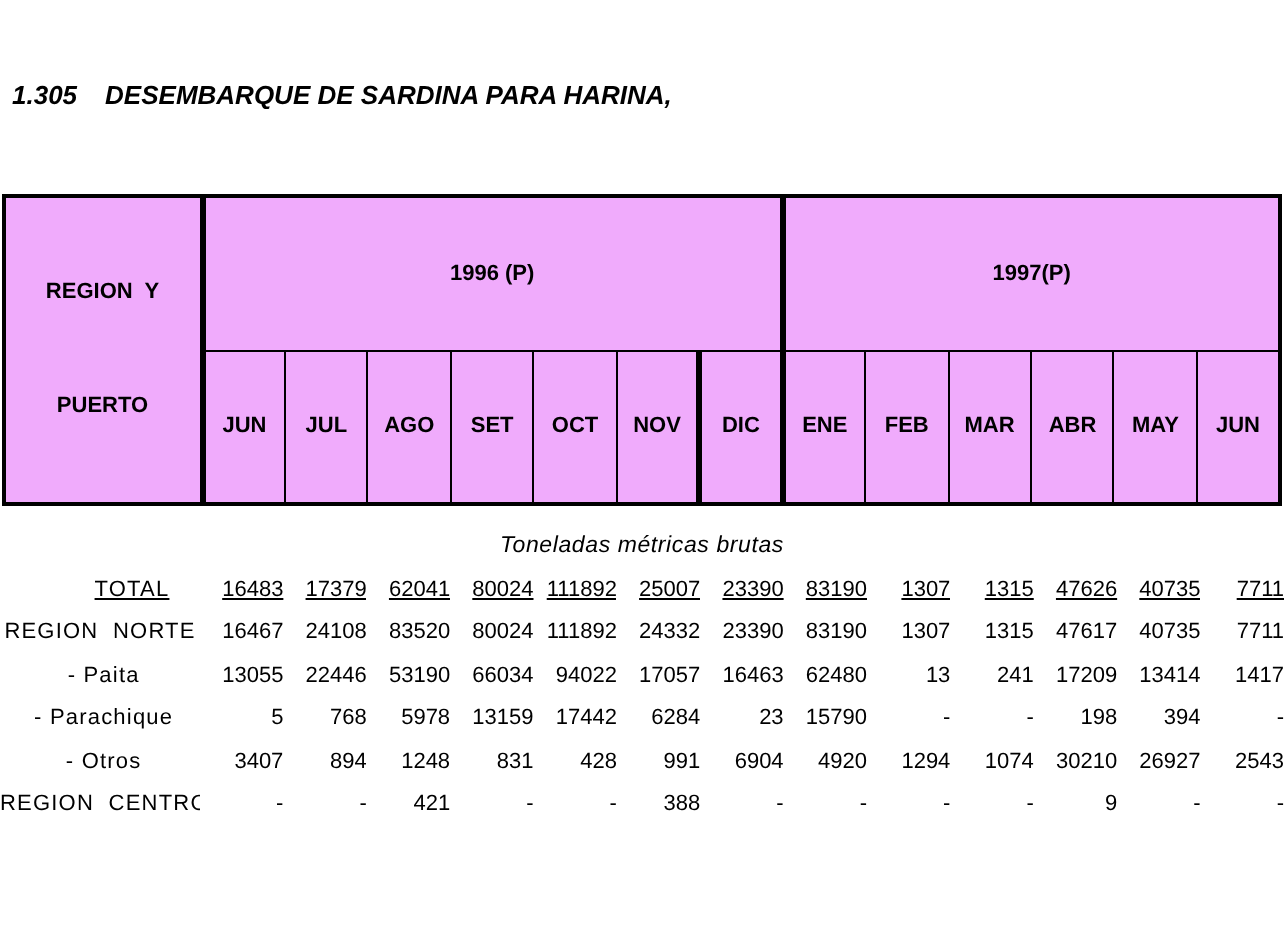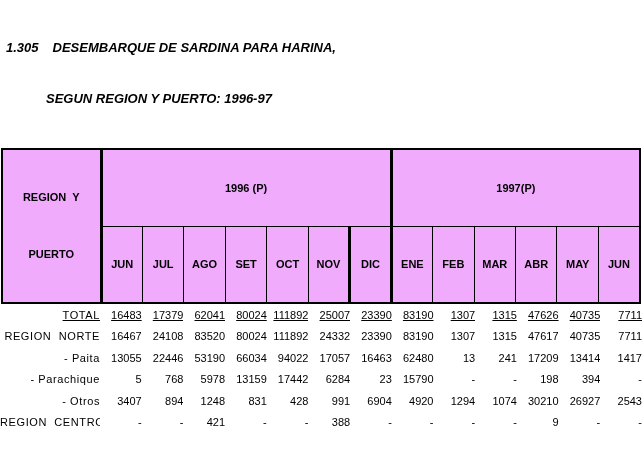--- a/index.html
+++ b/index.html
@@ -26,33 +26,32 @@
   .htable td.thickL{border-left:3px solid #000;}
 
   
   .btable{width:642px;font-size:11px;}
   .btable td{padding:0;overflow:hidden;}
   .section-title-row td{
     text-align:center;font-style:italic;height:26px;
     vertical-align:bottom;padding-bottom:5px;font-size:11.5px;letter-spacing:0.3px;
   }
   .data-row td{height:21.5px;vertical-align:middle;}
-  .rowlabel{text-align:right;padding-left:3px;white-space:pre;letter-spacing:0.6px;}
+  .rowlabel{text-align:center;padding-left:3px;white-space:pre;letter-spacing:0.6px;}
   .val{text-align:right;padding-right:8px;white-space:nowrap;}
   .total-row .rowlabel{padding-left:32px;}
   .total-row .u{text-decoration:underline;}
 </style>
 </head>
 <body>
 
 <div class="page">
 
   <div class="title-block">
     <div class="t1"><span class="num">1.305</span><span>DESEMBARQUE DE SARDINA PARA HARINA,</span></div>
-    <div class="t2">SEGUN REGION Y PUERTO: 1996-97</div>
   </div>
 
   <table class="htable">
     <colgroup>
       <col style="width:99px">
       <col span="13">
     </colgroup>
     <tbody>
       <tr>
         <td rowspan="2" class="lblcell">
@@ -79,20 +78,23 @@
         </tr>
     </tbody>
   </table>
 
   <table class="btable">
     <colgroup>
       <col style="width:100px">
       <col span="13">
     </colgroup>
     <tbody id="body-tbody">
+        <tr class="section-title-row">
+          <td colspan="14">Toneladas métricas brutas</td>
+        </tr>
         <tr class="data-row total-row">
           <td class="rowlabel"><span class="u">TOTAL</span></td>
           <td class="val"><span class="u">16483</span></td>
           <td class="val"><span class="u">17379</span></td>
           <td class="val"><span class="u">62041</span></td>
           <td class="val"><span class="u">80024</span></td>
           <td class="val"><span class="u">111892</span></td>
           <td class="val"><span class="u">25007</span></td>
           <td class="val"><span class="u">23390</span></td>
           <td class="val"><span class="u">83190</span></td>

